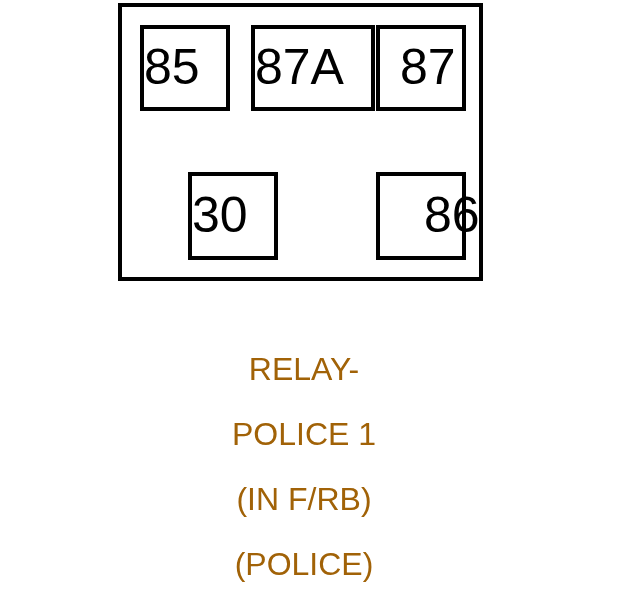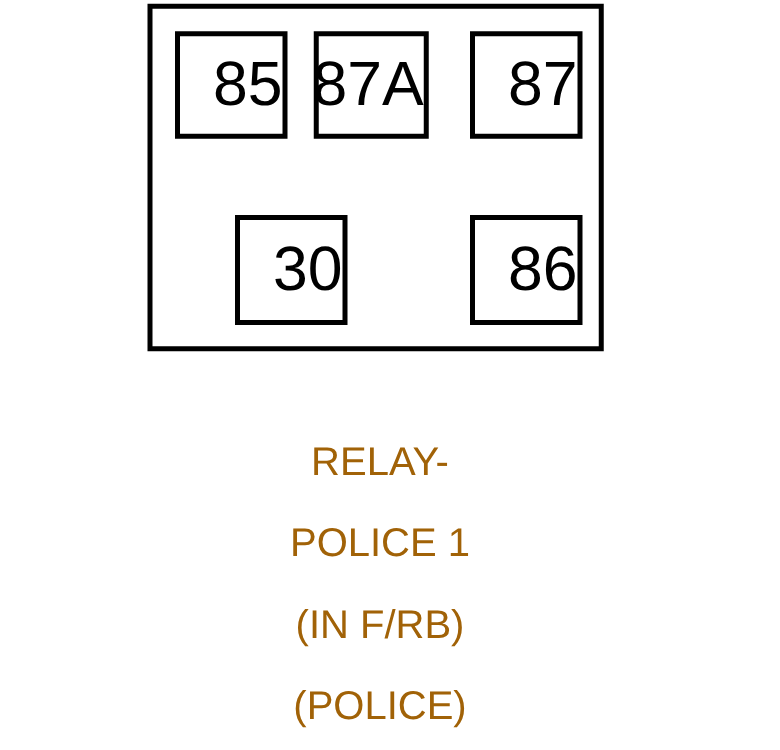--- a/index.html
+++ b/index.html
@@ -29,36 +29,36 @@
   }
 
   
   .terminal {
     position: absolute;
     box-sizing: border-box;
     border: 4px solid #000000;
     background: #ffffff;
     display: flex;
     align-items: center;
-    justify-content: flex-end;
+    justify-content: flex-start;
   }
   .terminal-label {
     font-size: 50px;
     line-height: 1;
     letter-spacing: 0px;
     color: #000000;
     white-space: nowrap;
     
     transform: translateY(-1px);
   }
 
   
   .term-85  { left: 18px;  top: 18px;  width: 90px;  height: 86px; }
-  .term-87a { left: 129px; top: 18px;  width: 92px; height: 86px; }
-  .term-87  { left: 254px; top: 18px;  width: 90px;  height: 86px; }
+  .term-87a { left: 129px; top: 18px;  width: 124px; height: 86px; }
+  .term-87  { left: 254px; top: 18px;  width: 90px;  height: 86px; padding-left: 20px; }
   .term-30  { left: 18px;  top: 165px; width: 90px;  height: 88px; margin-left: 48px; }
   .term-86  { left: 254px; top: 165px; width: 90px;  height: 88px; padding-left: 44px; }
 
   
   #relay-caption {
     position: absolute;
     left: 0;
     top: 337px;
     width: 608px;     
     text-align: center;

